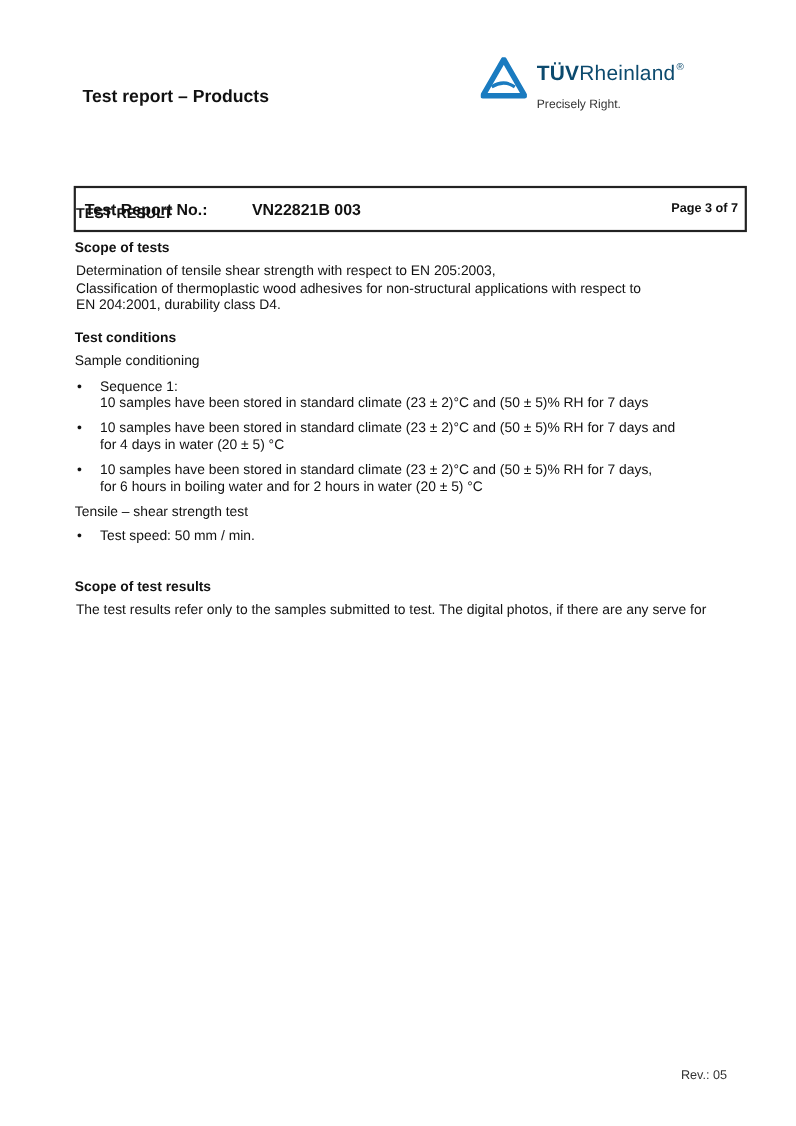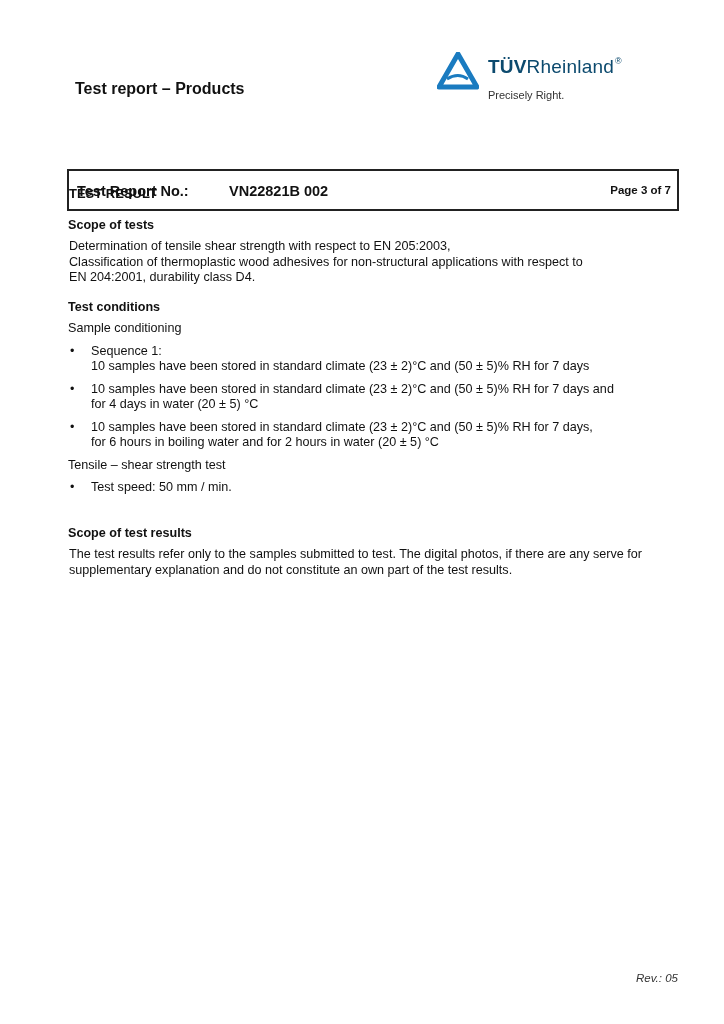--- a/index.html
+++ b/index.html
@@ -24,40 +24,40 @@
   .rb-page { position: absolute; right: 6px; top: 13px; font-size: 11.5px; font-weight: bold; }
   .content { left: 68px; top: 186px; width: 620px; font-size: 12.6px; line-height: 15.5px; }
   .h-main { font-weight: bold; font-size: 13px; margin: 0 0 16px 1px; }
   .h-sec { font-weight: bold; font-size: 12.6px; margin: 0 0 6px 0; }
   .para { margin: 0 0 0 1px; }
   .lines div { white-space: nowrap; }
   .gap-l { height: 14px; }
   ul.bullets { list-style: none; margin: 0; padding: 0; }
   ul.bullets li { position: relative; padding-left: 23px; margin-top: 7px; }
   ul.bullets li .dot { position: absolute; left: 2px; top: 0; }
-  .footer-rev { left: 636px; top: 972px; font-size: 11.5px; font-style: italic; color: #333; }
+  .footer-rev { left: 619px; top: 972px; font-size: 11.5px; color: #333; }
 </style>
 </head>
 <body>
 
 <div class="abs header-label">Test report – Products</div>
 
 <div class="abs logo">
   <svg width="42" height="38" viewBox="0 0 42 38">
     <path d="M21 2 L40 35 L2 35 Z" fill="none" stroke="#1a7bc0" stroke-width="5" stroke-linejoin="round"></path>
     <path d="M10 27 Q21 20 31 27" fill="none" stroke="#1a7bc0" stroke-width="3"></path>
     <path d="M12 31 Q21 25 29 31" fill="none" stroke="#ffffff" stroke-width="1.5"></path>
   </svg>
   <div class="logo-brand"><b>TÜV</b><span>Rheinland</span><sup>®</sup></div>
   <div class="logo-tag">Precisely Right.</div>
 </div>
 
 <div class="abs report-box">
   <span class="rb-label">Test Report No.:</span>
-  <span class="rb-num">VN22821B 002</span>
+  <span class="rb-num">VN22821B 003</span>
   <span class="rb-page">Page 3 of 7</span>
 </div>
 
 <div class="abs content">
   <div class="h-main">TEST RESULT</div>
 
   <div class="h-sec">Scope of tests</div>
   <div class="para lines">
     <div>Determination of tensile shear strength with respect to EN 205:2003,</div>
     <div>Classification of thermoplastic wood adhesives for non-structural applications with respect to</div>
@@ -95,17 +95,16 @@
     <li>
       <span class="dot">•</span>
       <div>Test speed: 50 mm / min.</div>
     </li>
   </ul>
 
   <div style="height:30px"></div>
   <div class="h-sec">Scope of test results</div>
   <div class="para lines">
     <div>The test results refer only to the samples submitted to test. The digital photos, if there are any serve for</div>
-    <div>supplementary explanation and do not constitute an own part of the test results.</div>
   </div>
 </div>
 
 <div class="abs footer-rev">Rev.: 05</div>
 
 </body></html>

